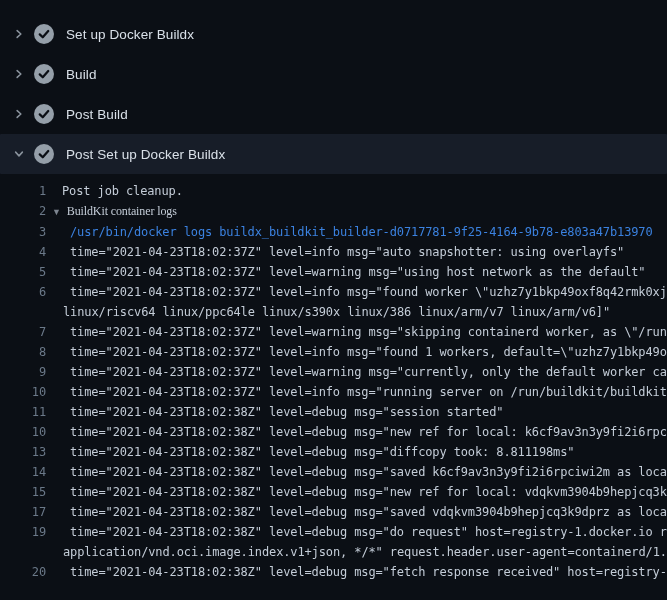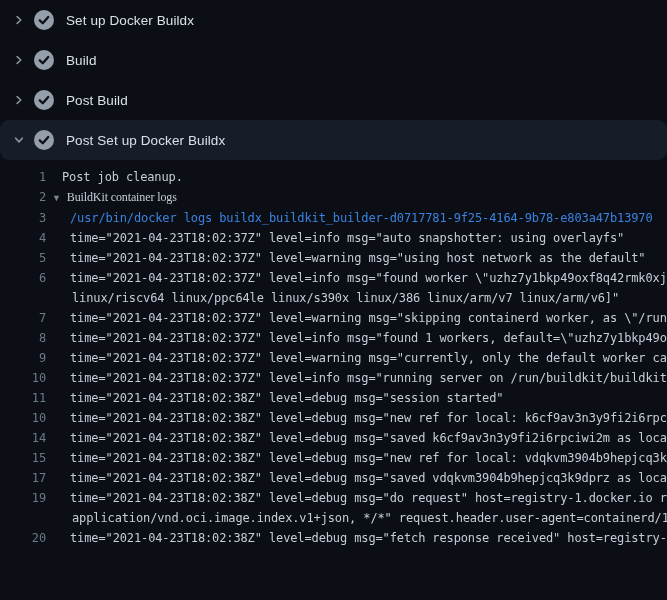--- a/index.html
+++ b/index.html
@@ -16,27 +16,27 @@
   }
   html,body{margin:0;padding:0;}
   body{
     width:667px;height:600px;overflow:hidden;
     background:var(--bg);
     font-family:"Liberation Sans", sans-serif;
   }
   .viewer{width:667px;height:600px;overflow:hidden;}
 
   
-  .steps{padding:0;}
+  .steps{padding:0;margin-top:14px;}
   .step{
     display:flex;align-items:center;
     height:40px;padding:0 10px;box-sizing:border-box;
     cursor:pointer;
   }
-  .step.expanded{background:var(--rowhl);border-radius:9px;text-align:center;}
+  .step.expanded{background:var(--rowhl);border-radius:1px;text-align:center;}
   .chev{
     width:14px;height:14px;flex:0 0 14px;
     display:flex;align-items:center;justify-content:center;
     margin-left:2px;margin-right:8px;
   }
   .chev svg{display:block;}
   .check{
     width:20px;height:20px;flex:0 0 20px;
     margin-right:12px;
   }
@@ -58,21 +58,21 @@
     display:flex;align-items:baseline;
     line-height:20px;white-space:pre;overflow:hidden;
   }
   .num{
     flex:0 0 46px;text-align:right;
     color:var(--num);
     user-select:none;cursor:pointer;
   }
   .txt{margin-left:16px;flex:0 0 auto;}
   .row.nested .txt, .row.command .txt{margin-left:24px;}
-  .row.wrap .txt{margin-left:26px;text-align:right;}
+  .row.wrap .txt{margin-left:17px;text-align:right;}
   .row.group .txt{margin-left:6px;font-family:Liberation Serif, serif;}
   .row.command .txt{color:var(--cmd);}
   .tgl{
     color:var(--toggle);
     font-size:9px;
     display:inline-block;
     margin-right:6px;
     cursor:pointer;
   }
 </style>
@@ -185,20 +185,24 @@
   </div>
       <div class="row nested">
     <span class="num">11</span>
     <span class="txt">time="2021-04-23T18:02:38Z" level=debug msg="session started"</span>
   </div>
       <div class="row nested">
     <span class="num">10</span>
     <span class="txt">time="2021-04-23T18:02:38Z" level=debug msg="new ref for local: k6cf9av3n3y9fi2i6rpc</span>
   </div>
       <div class="row nested">
+    <span class="num">13</span>
+    <span class="txt">time="2021-04-23T18:02:38Z" level=debug msg="diffcopy took: 8.811198ms"</span>
+  </div>
+      <div class="row nested">
     <span class="num">14</span>
     <span class="txt">time="2021-04-23T18:02:38Z" level=debug msg="saved k6cf9av3n3y9fi2i6rpciwi2m as loca</span>
   </div>
       <div class="row nested">
     <span class="num">15</span>
     <span class="txt">time="2021-04-23T18:02:38Z" level=debug msg="new ref for local: vdqkvm3904b9hepjcq3k</span>
   </div>
       <div class="row nested">
     <span class="num">17</span>
     <span class="txt">time="2021-04-23T18:02:38Z" level=debug msg="saved vdqkvm3904b9hepjcq3k9dprz as loca</span>

